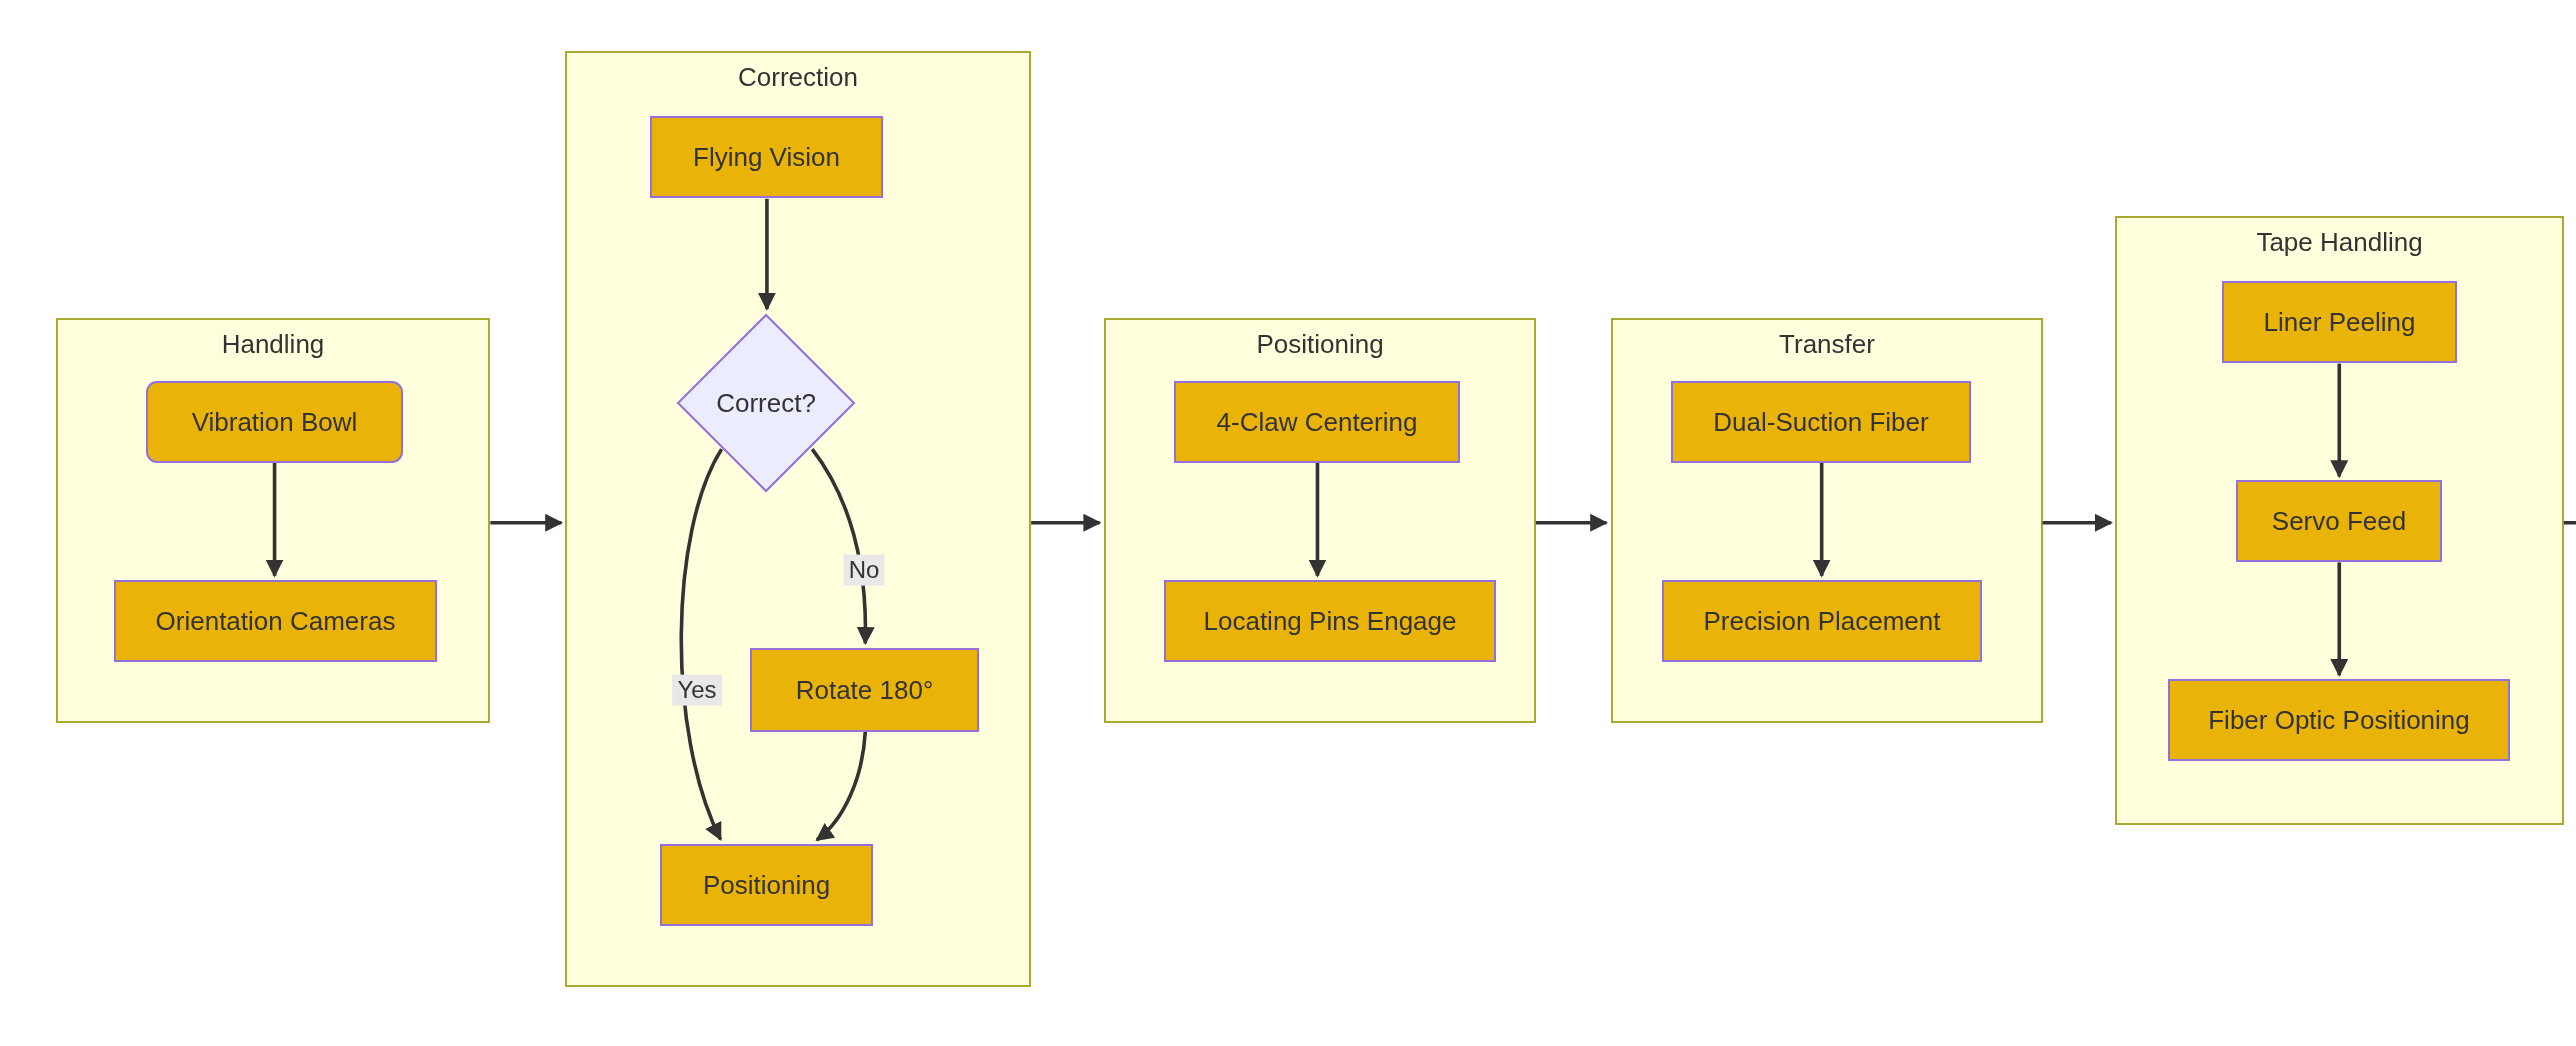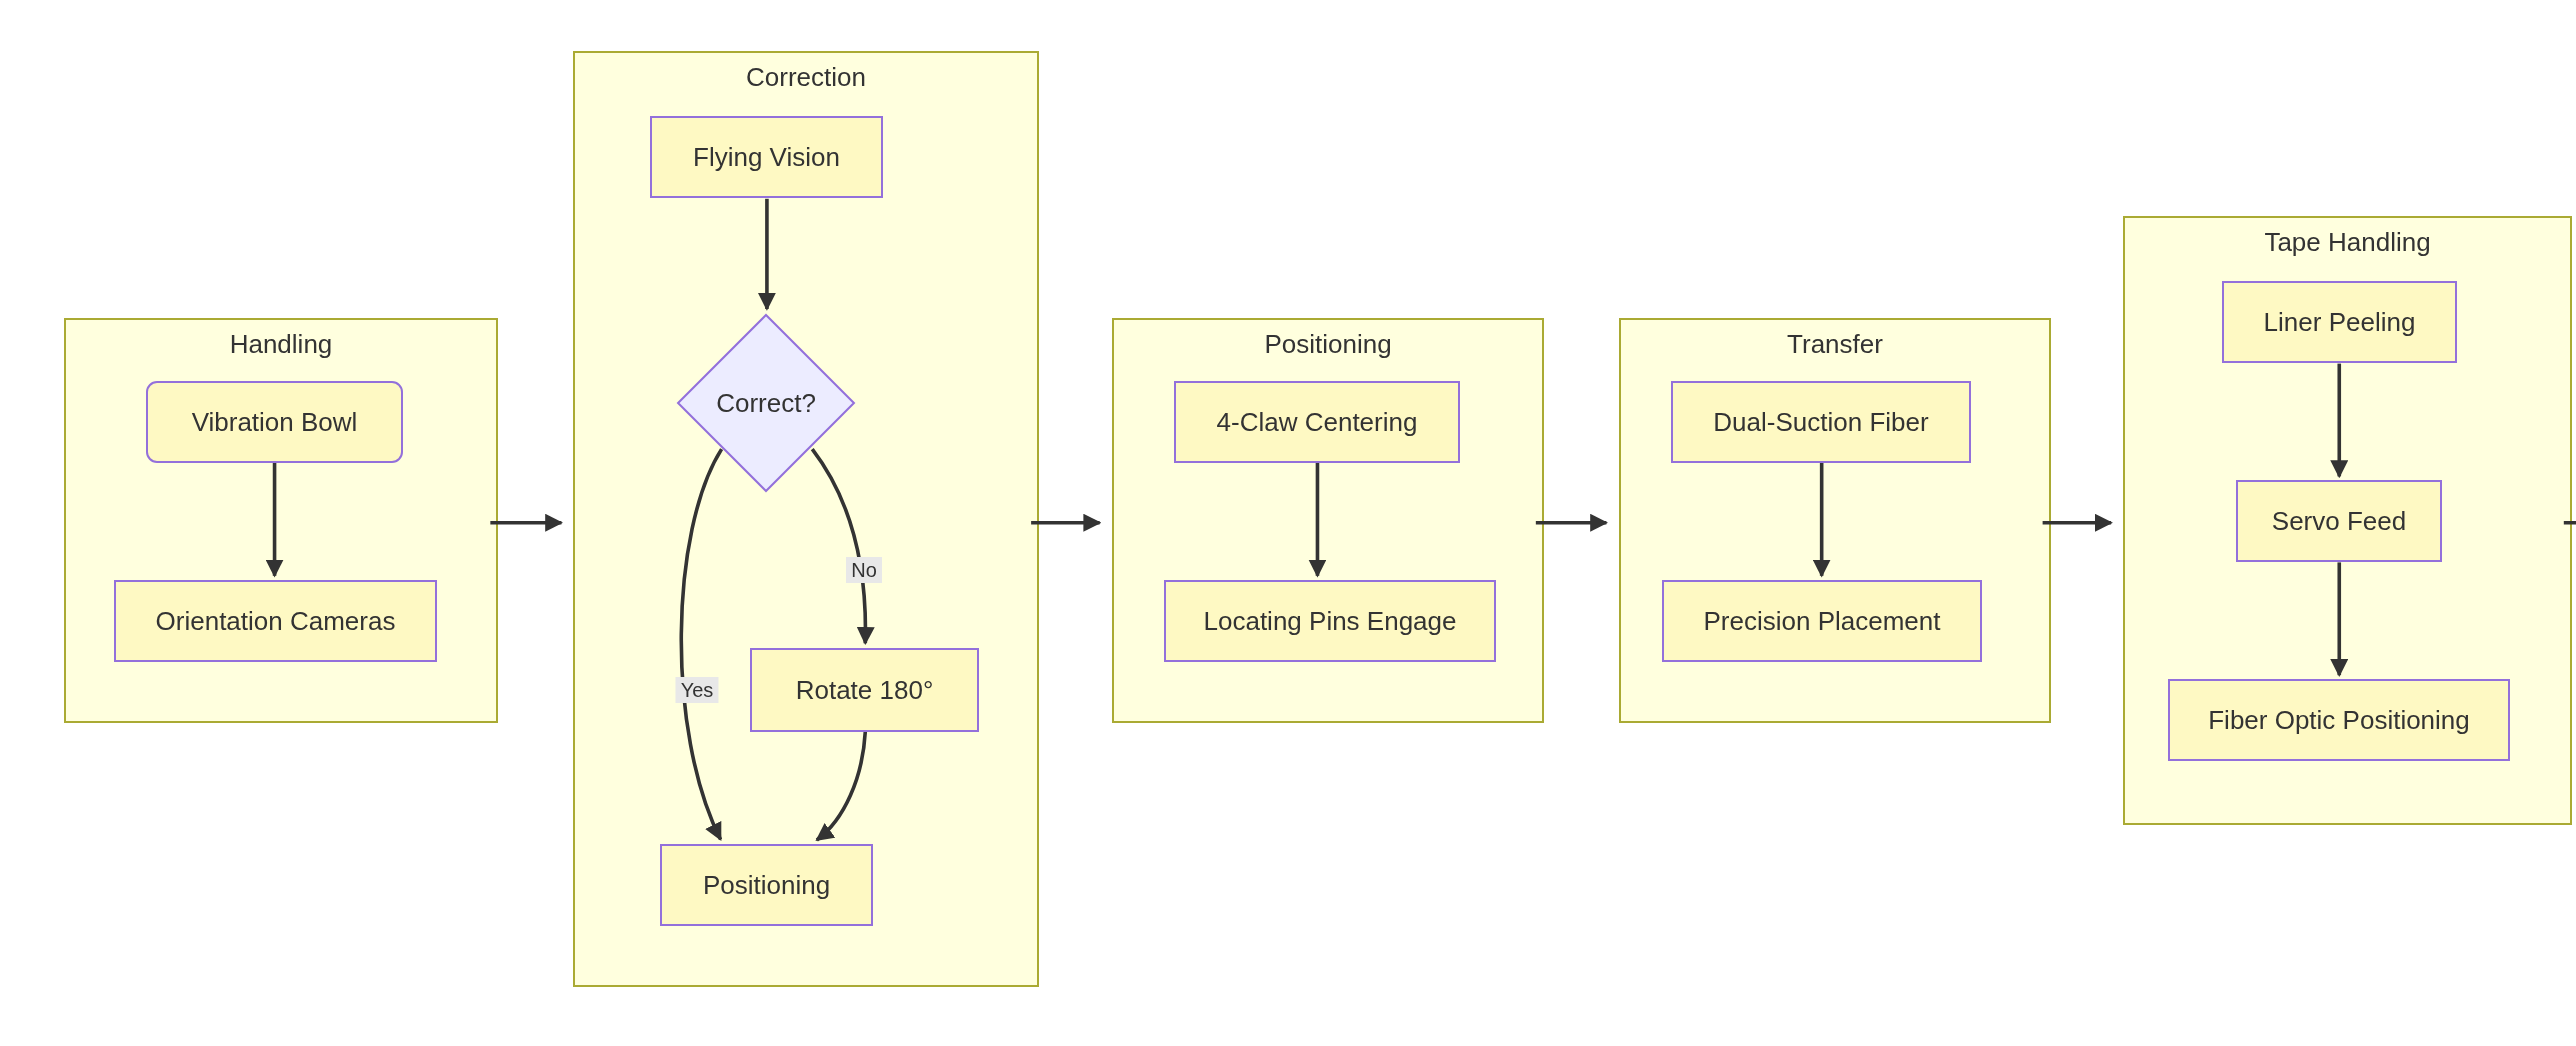--- a/index.html
+++ b/index.html
@@ -2,40 +2,40 @@
 <html style="font-size:8.2px"><head>
 <meta charset="utf-8">
 <style>
   html,body{margin:0;padding:0;background:#ffffff;}
   .canvas{
     position:relative;width:3803px;height:1046px;background:#ffffff;
     font-family:"Liberation Sans","DejaVu Sans",sans-serif;color:#333333;overflow:hidden;
   }
   .cluster{
     position:absolute;background:#ffffde;border:2.1px solid #aaaa33;
-    box-sizing:border-box;z-index:1;margin-left:8px;
+    box-sizing:border-box;z-index:1;
   }
   .cluster-title{
     position:absolute;left:0;right:0;top:9.3px;text-align:center;
     font-size:26px;color:#333333;
   }
   .edges{position:absolute;left:0;top:0;z-index:2;}
   .node{
-    position:absolute;background:#fef9c3;border:2.1px solid #9370db;
+    position:absolute;background:#eab308;border:2.1px solid #9370db;
     box-sizing:border-box;display:flex;align-items:center;justify-content:center;
     font-size:26px;color:#333333;text-align:center;z-index:3;
   }
   .diamond{
     position:absolute;display:flex;align-items:center;justify-content:center;z-index:3;
   }
   .diamond svg{position:absolute;left:0;top:0;width:100%;height:100%;}
   .diamond-label{position:relative;font-size:26px;color:#333333;}
   .edge-label{
     position:absolute;z-index:4;background:#e8e8e8;color:#333333;
-    font-size:20px;line-height:1.2;padding:1px 5.2px;transform:translate(-50%,-50%);
+    font-size:24px;line-height:1.2;padding:1px 5.2px;transform:translate(-50%,-50%);
   }
 </style>
 </head>
 <body>
 
 <div class="canvas">
 
   <div class="cluster" style="left:56px;top:318px;width:434px;height:405px;">
     <div class="cluster-title">Handling</div>
   </div>

